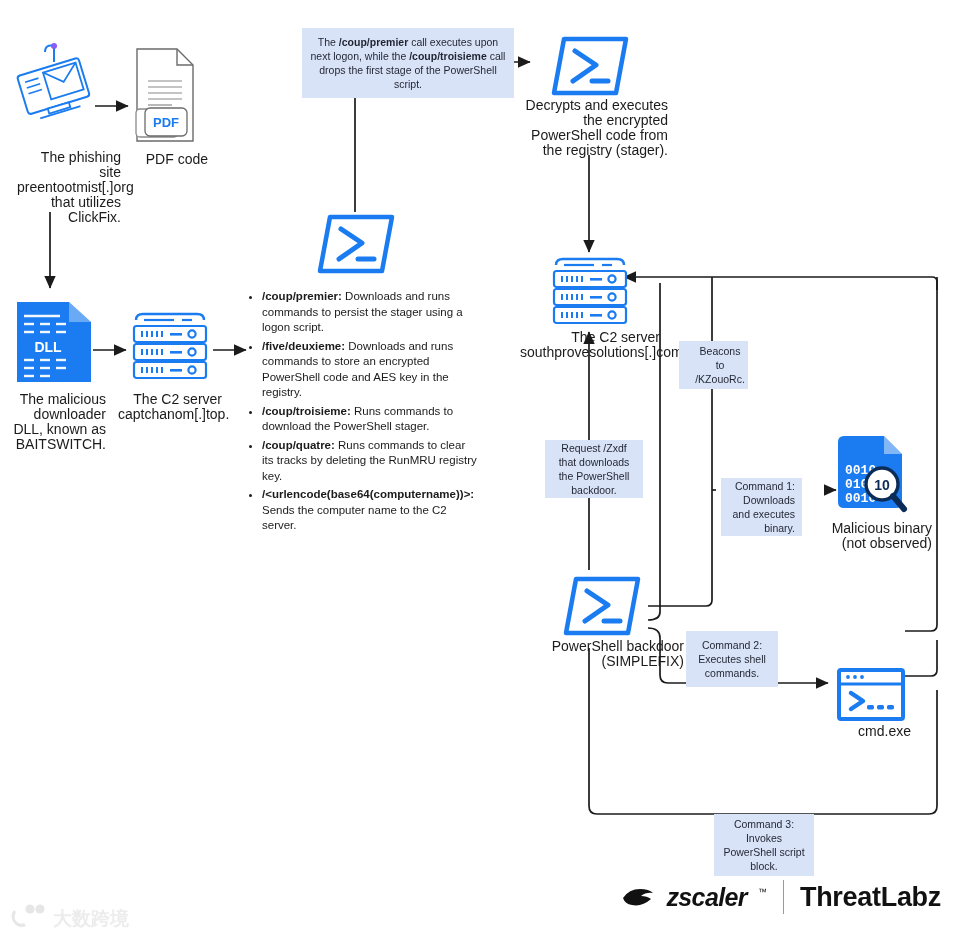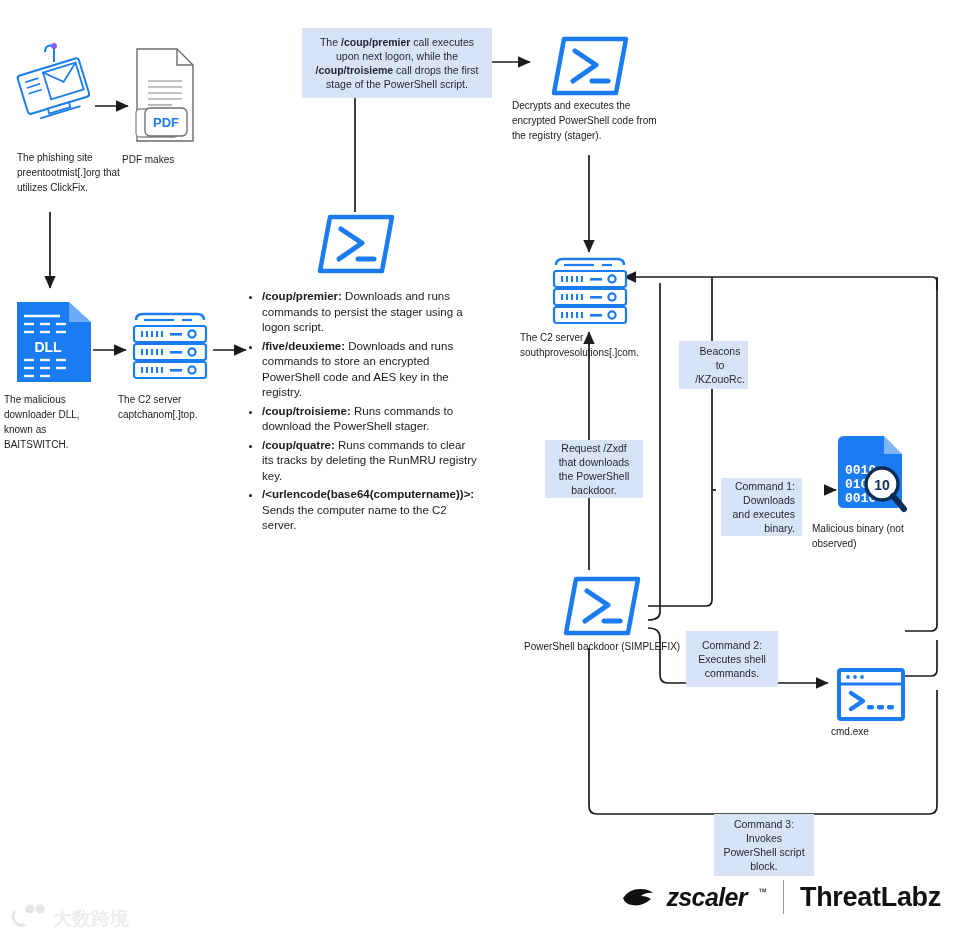--- a/index.html
+++ b/index.html
@@ -1,19 +1,19 @@
 <!DOCTYPE html>
 <html><head>
 <meta charset="utf-8">
 <style>
   html,body{margin:0;padding:0;background:#ffffff;}
   body{width:953px;height:939px;position:relative;overflow:hidden;
        font-family:"Liberation Sans","DejaVu Sans",sans-serif;color:#1b1b1b;}
   .abs{position:absolute;}
-  .cap{font-size:10px;line-height:15px;text-align:left;color:#1b1b1b;}
+  .cap{font-size:14px;line-height:15px;text-align:right;color:#1b1b1b;}
   .body-text{font-size:11.5px;line-height:15.5px;color:#1b1b1b;}
   .callout{background:#d9e3f8;color:#1f2430;font-size:10.5px;line-height:14px;
            text-align:center;display:flex;align-items:center;justify-content:center;
            padding:6px 7px;box-sizing:border-box;}
   ul.steps{margin:10px 0 0 0;padding-left:16px;font-size:11.5px;line-height:15.5px;}
   ul.steps li{margin-bottom:3px;}
   ul.steps b{font-weight:bold;}
   svg{display:block;overflow:visible;}
   .wm{position:absolute;left:8px;top:902px;width:135px;height:32px;opacity:.5;}
   .footer-logos{position:absolute;right:12px;top:880px;display:flex;align-items:center;gap:16px;}
@@ -99,21 +99,21 @@
         <line x1="14" y1="40" x2="48" y2="40"></line>
       <line x1="14" y1="46" x2="48" y2="46"></line>
         <line x1="14" y1="52" x2="48" y2="52"></line>
       <line x1="14" y1="58" x2="38" y2="58"></line>
     </g>
     <rect x="2" y="62" width="42" height="28" rx="4" fill="#fff" stroke="#8a8a8a" stroke-width="1.3"></rect>
     <rect x="11" y="61" width="42" height="28" rx="5" fill="#fff" stroke="#6b6b6b" stroke-width="1.3"></rect>
     <text x="32" y="80" font-family="Liberation Sans, sans-serif" font-size="13" font-weight="bold" fill="#1a7cf0" text-anchor="middle">PDF</text>
   </svg>
 </div>
-<div class="abs cap" style="left:122px;top:152px;width:86px;">PDF makes</div>
+<div class="abs cap" style="left:122px;top:152px;width:86px;">PDF code</div>
 
 <div class="abs" style="left:14px;top:300px;width:80px;height:84px;">
   <svg viewBox="0 0 80 84" width="80" height="84">
     <path d="M3 2 h52 l22 20 v60 h-74 z" fill="#1a7cf0"></path>
     <path d="M55 2 v20 h22 z" fill="#ffffff" opacity=".35"></path>
     <g stroke="#fff" stroke-width="2.4" opacity=".95">
       <line x1="10" y1="16" x2="46" y2="16"></line>
         <line x1="10" y1="24" x2="20" y2="24"></line>
       <line x1="26" y1="24" x2="36" y2="24"></line>
         <line x1="42" y1="24" x2="52" y2="24"></line>
@@ -167,21 +167,21 @@
     </g>
     <g fill="none" stroke="#1a7cf0" stroke-width="2.2">
       <circle cx="64" cy="26" r="3.6"></circle>
         <circle cx="64" cy="44" r="3.6"></circle>
         <circle cx="64" cy="62" r="3.6"></circle>
     </g>
   </svg>
 </div>
 <div class="abs cap" style="left:118px;top:392px;width:104px;">The C2 server captchanom[.]top.</div>
 
-<div class="abs callout" style="left:302px;top:28px;width:190px;height:70px;">
+<div class="abs callout" style="left:302px;top:28px;width:212px;height:70px;">
   <span>
     <span>The </span><b>/coup/premier</b><span> call executes upon next logon, while the </span><b>/coup/troisieme</b><span> call drops the first stage of the PowerShell script.</span>
   </span>
 </div>
 
 <div class="abs" style="left:318px;top:213px;width:76px;height:62px;">
   <svg viewBox="0 0 76 62" width="76" height="62">
     <path d="M12 4 h62 l-10 54 h-62 z" fill="#fff" stroke="#1a7cf0" stroke-width="4.5" stroke-linejoin="round"></path>
     <path d="M23 16 L44 30 L21 46" fill="none" stroke="#1a7cf0" stroke-width="5" stroke-linecap="round" stroke-linejoin="round"></path>
     <line x1="40" y1="46" x2="56" y2="46" stroke="#1a7cf0" stroke-width="5" stroke-linecap="round"></line>

